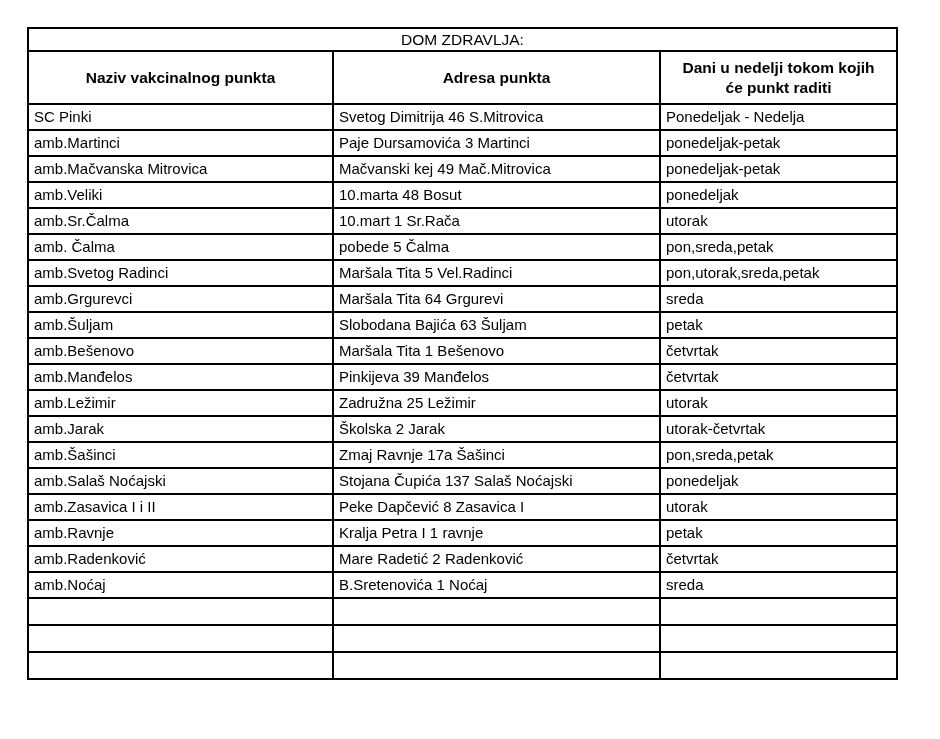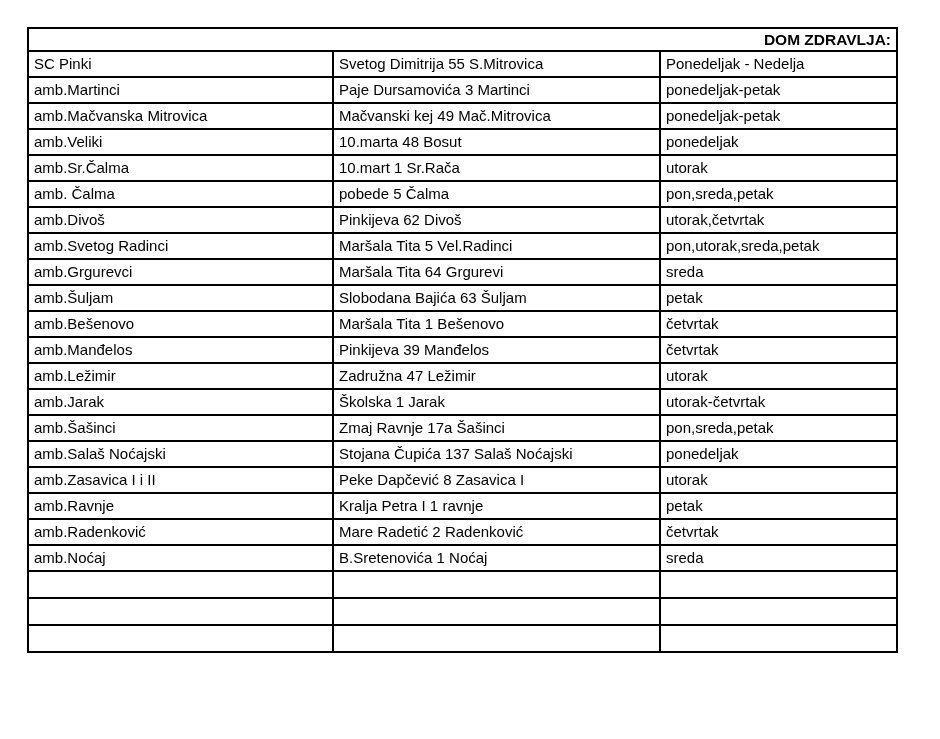--- a/index.html
+++ b/index.html
@@ -31,22 +31,22 @@
     box-sizing: border-box;
     padding: 0 5px;
     font-size: 15px;
     line-height: 18px;
     overflow: hidden;
     background: #ffffff;
     vertical-align: middle;
   }
   tr.title-row th {
     height: 23px;
-    text-align: right;
-    font-weight: bold;
+    text-align: center;
+    font-weight: normal;
     font-size: 15.5px;
     white-space: nowrap;
   }
   tr.header-row th {
     height: 53px;
     text-align: center;
     font-weight: bold;
     font-size: 15.5px;
     line-height: 20px;
   }
@@ -69,25 +69,31 @@
   <table class="doc-table">
     <colgroup>
       <col class="c1">
       <col class="c2">
       <col class="c3">
     </colgroup>
     <thead>
       <tr class="title-row">
         <th colspan="3">DOM ZDRAVLJA:</th>
       </tr>
+      <tr class="header-row">
+        <th>Naziv vakcinalnog punkta</th>
+        <th>Adresa punkta</th>
+        <th class="days-col">Dani u nedelji tokom kojih
+će punkt raditi</th>
+      </tr>
     </thead>
     <tbody>
         <tr class="data-row">
           <td>SC Pinki</td>
-          <td>Svetog Dimitrija 55 S.Mitrovica</td>
+          <td>Svetog Dimitrija 46 S.Mitrovica</td>
           <td>Ponedeljak - Nedelja</td>
         </tr>
         <tr class="data-row">
           <td>amb.Martinci</td>
           <td>Paje Dursamovića 3 Martinci</td>
           <td>ponedeljak-petak</td>
         </tr>
         <tr class="data-row">
           <td>amb.Mačvanska Mitrovica</td>
           <td>Mačvanski kej 49 Mač.Mitrovica</td>
@@ -102,25 +108,20 @@
           <td>amb.Sr.Čalma</td>
           <td>10.mart 1 Sr.Rača</td>
           <td>utorak</td>
         </tr>
         <tr class="data-row">
           <td>amb. Čalma</td>
           <td>pobede 5 Čalma</td>
           <td>pon,sreda,petak</td>
         </tr>
         <tr class="data-row">
-          <td>amb.Divoš</td>
-          <td>Pinkijeva 62 Divoš</td>
-          <td>utorak,četvrtak</td>
-        </tr>
-        <tr class="data-row">
           <td>amb.Svetog Radinci</td>
           <td>Maršala Tita 5 Vel.Radinci</td>
           <td>pon,utorak,sreda,petak</td>
         </tr>
         <tr class="data-row">
           <td>amb.Grgurevci</td>
           <td>Maršala Tita 64 Grgurevi</td>
           <td>sreda</td>
         </tr>
         <tr class="data-row">
@@ -133,26 +134,26 @@
           <td>Maršala Tita 1 Bešenovo</td>
           <td>četvrtak</td>
         </tr>
         <tr class="data-row">
           <td>amb.Manđelos</td>
           <td>Pinkijeva 39 Manđelos</td>
           <td>četvrtak</td>
         </tr>
         <tr class="data-row">
           <td>amb.Ležimir</td>
-          <td>Zadružna 47 Ležimir</td>
+          <td>Zadružna 25 Ležimir</td>
           <td>utorak</td>
         </tr>
         <tr class="data-row">
           <td>amb.Jarak</td>
-          <td>Školska 1 Jarak</td>
+          <td>Školska 2 Jarak</td>
           <td>utorak-četvrtak</td>
         </tr>
         <tr class="data-row">
           <td>amb.Šašinci</td>
           <td>Zmaj Ravnje 17a Šašinci</td>
           <td>pon,sreda,petak</td>
         </tr>
         <tr class="data-row">
           <td>amb.Salaš Noćajski</td>
           <td>Stojana Čupića 137 Salaš Noćajski</td>

